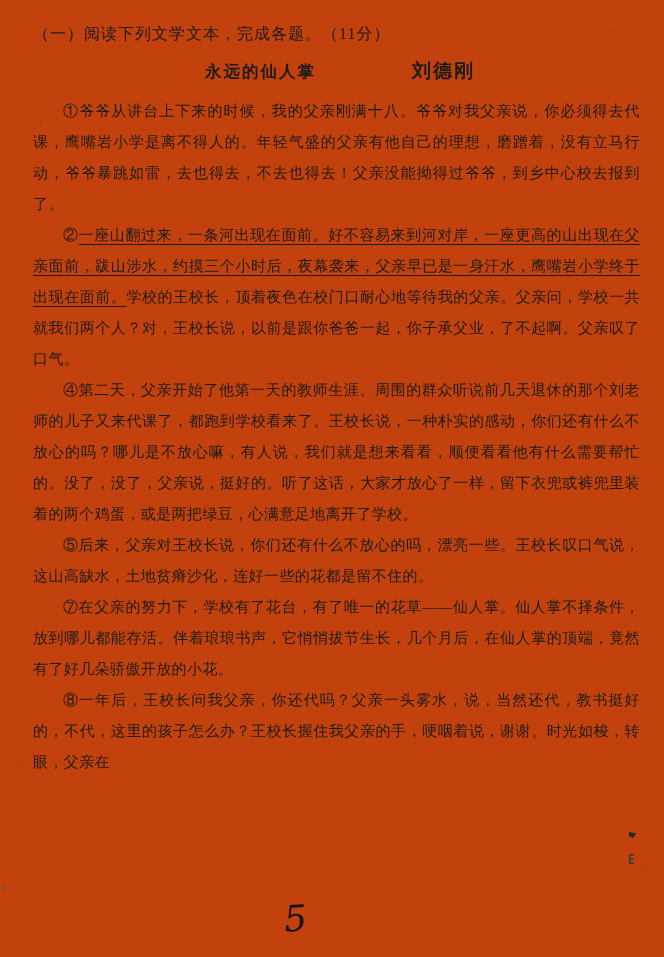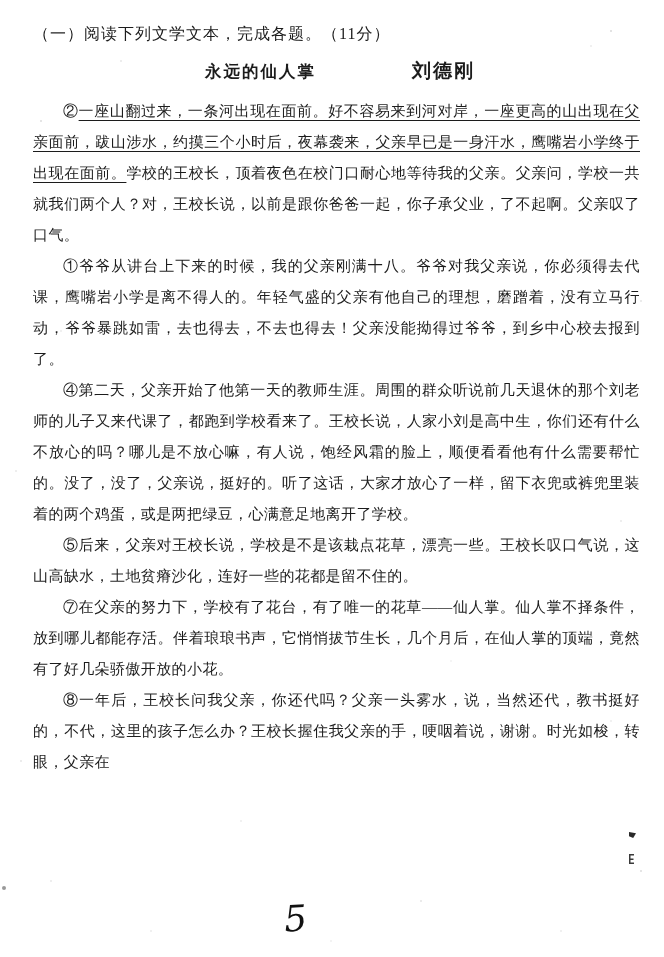--- a/index.html
+++ b/index.html
@@ -6,21 +6,21 @@
     margin: 0;
     padding: 0;
     background: #e8e8e6;
     font-family: "Liberation Serif", "DejaVu Serif", serif;
   }
   .page {
     position: relative;
     width: 664px;
     height: 957px;
     margin: 0 auto;
-    background: #ffffff;
+    background: #c2410c;
     color: #1c1c1c;
     overflow: hidden;
     box-sizing: border-box;
     padding: 22px 24px 0 33px;
   }
   
   .noise {
     position: absolute;
     top: 0; left: 0;
     width: 2px; height: 2px;
@@ -124,24 +124,24 @@
   <div class="noise"></div>
 
   <div class="section-header">（一）阅读下列文学文本，完成各题。（11分）</div>
 
   <div class="title-row">
     <span class="article-title">永远的仙人掌</span>
     <span class="article-author">刘德刚</span>
   </div>
 
   <div class="article-body" id="article-body">
+      <p class="para"><span>①爷爷从讲台上下来的时候，我的父亲刚满十八。爷爷对我父亲说，你必须得去代课，鹰嘴岩小学是离不得人的。年轻气盛的父亲有他自己的理想，磨蹭着，没有立马行动，爷爷暴跳如雷，去也得去，不去也得去！父亲没能拗得过爷爷，到乡中心校去报到了。</span></p>
       <p class="para"><span>②</span><span class="underlined">一座山翻过来，一条河出现在面前。好不容易来到河对岸，一座更高的山出现在父亲面前，跋山涉水，约摸三个小时后，夜幕袭来，父亲早已是一身汗水，鹰嘴岩小学终于出现在面前。</span><span>学校的王校长，顶着夜色在校门口耐心地等待我的父亲。父亲问，学校一共就我们两个人？对，王校长说，以前是跟你爸爸一起，你子承父业，了不起啊。父亲叹了口气。</span></p>
-      <p class="para"><span>①爷爷从讲台上下来的时候，我的父亲刚满十八。爷爷对我父亲说，你必须得去代课，鹰嘴岩小学是离不得人的。年轻气盛的父亲有他自己的理想，磨蹭着，没有立马行动，爷爷暴跳如雷，去也得去，不去也得去！父亲没能拗得过爷爷，到乡中心校去报到了。</span></p>
-      <p class="para"><span>④第二天，父亲开始了他第一天的教师生涯。周围的群众听说前几天退休的那个刘老师的儿子又来代课了，都跑到学校看来了。王校长说，人家小刘是高中生，你们还有什么不放心的吗？哪儿是不放心嘛，有人说，饱经风霜的脸上，顺便看看他有什么需要帮忙的。没了，没了，父亲说，挺好的。听了这话，大家才放心了一样，留下衣兜或裤兜里装着的两个鸡蛋，或是两把绿豆，心满意足地离开了学校。</span></p>
-      <p class="para"><span>⑤后来，父亲对王校长说，学校是不是该栽点花草，漂亮一些。王校长叹口气说，这山高缺水，土地贫瘠沙化，连好一些的花都是留不住的。</span></p>
+      <p class="para"><span>④第二天，父亲开始了他第一天的教师生涯。周围的群众听说前几天退休的那个刘老师的儿子又来代课了，都跑到学校看来了。王校长说，一种朴实的感动，你们还有什么不放心的吗？哪儿是不放心嘛，有人说，我们就是想来看看，顺便看看他有什么需要帮忙的。没了，没了，父亲说，挺好的。听了这话，大家才放心了一样，留下衣兜或裤兜里装着的两个鸡蛋，或是两把绿豆，心满意足地离开了学校。</span></p>
+      <p class="para"><span>⑤后来，父亲对王校长说，你们还有什么不放心的吗，漂亮一些。王校长叹口气说，这山高缺水，土地贫瘠沙化，连好一些的花都是留不住的。</span></p>
       <p class="para"><span>⑦在父亲的努力下，学校有了花台，有了唯一的花草——仙人掌。仙人掌不择条件，放到哪儿都能存活。伴着琅琅书声，它悄悄拔节生长，几个月后，在仙人掌的顶端，竟然有了好几朵骄傲开放的小花。</span></p>
       <p class="para"><span>⑧一年后，王校长问我父亲，你还代吗？父亲一头雾水，说，当然还代，教书挺好的，不代，这里的孩子怎么办？王校长握住我父亲的手，哽咽着说，谢谢。时光如梭，转眼，父亲在</span></p>
     </div>
 
   <div class="page-number">5</div>
 
   <div class="artifact-1"></div>
   <div class="artifact-2"></div>
   <div class="artifact-3"></div>
 </div>

